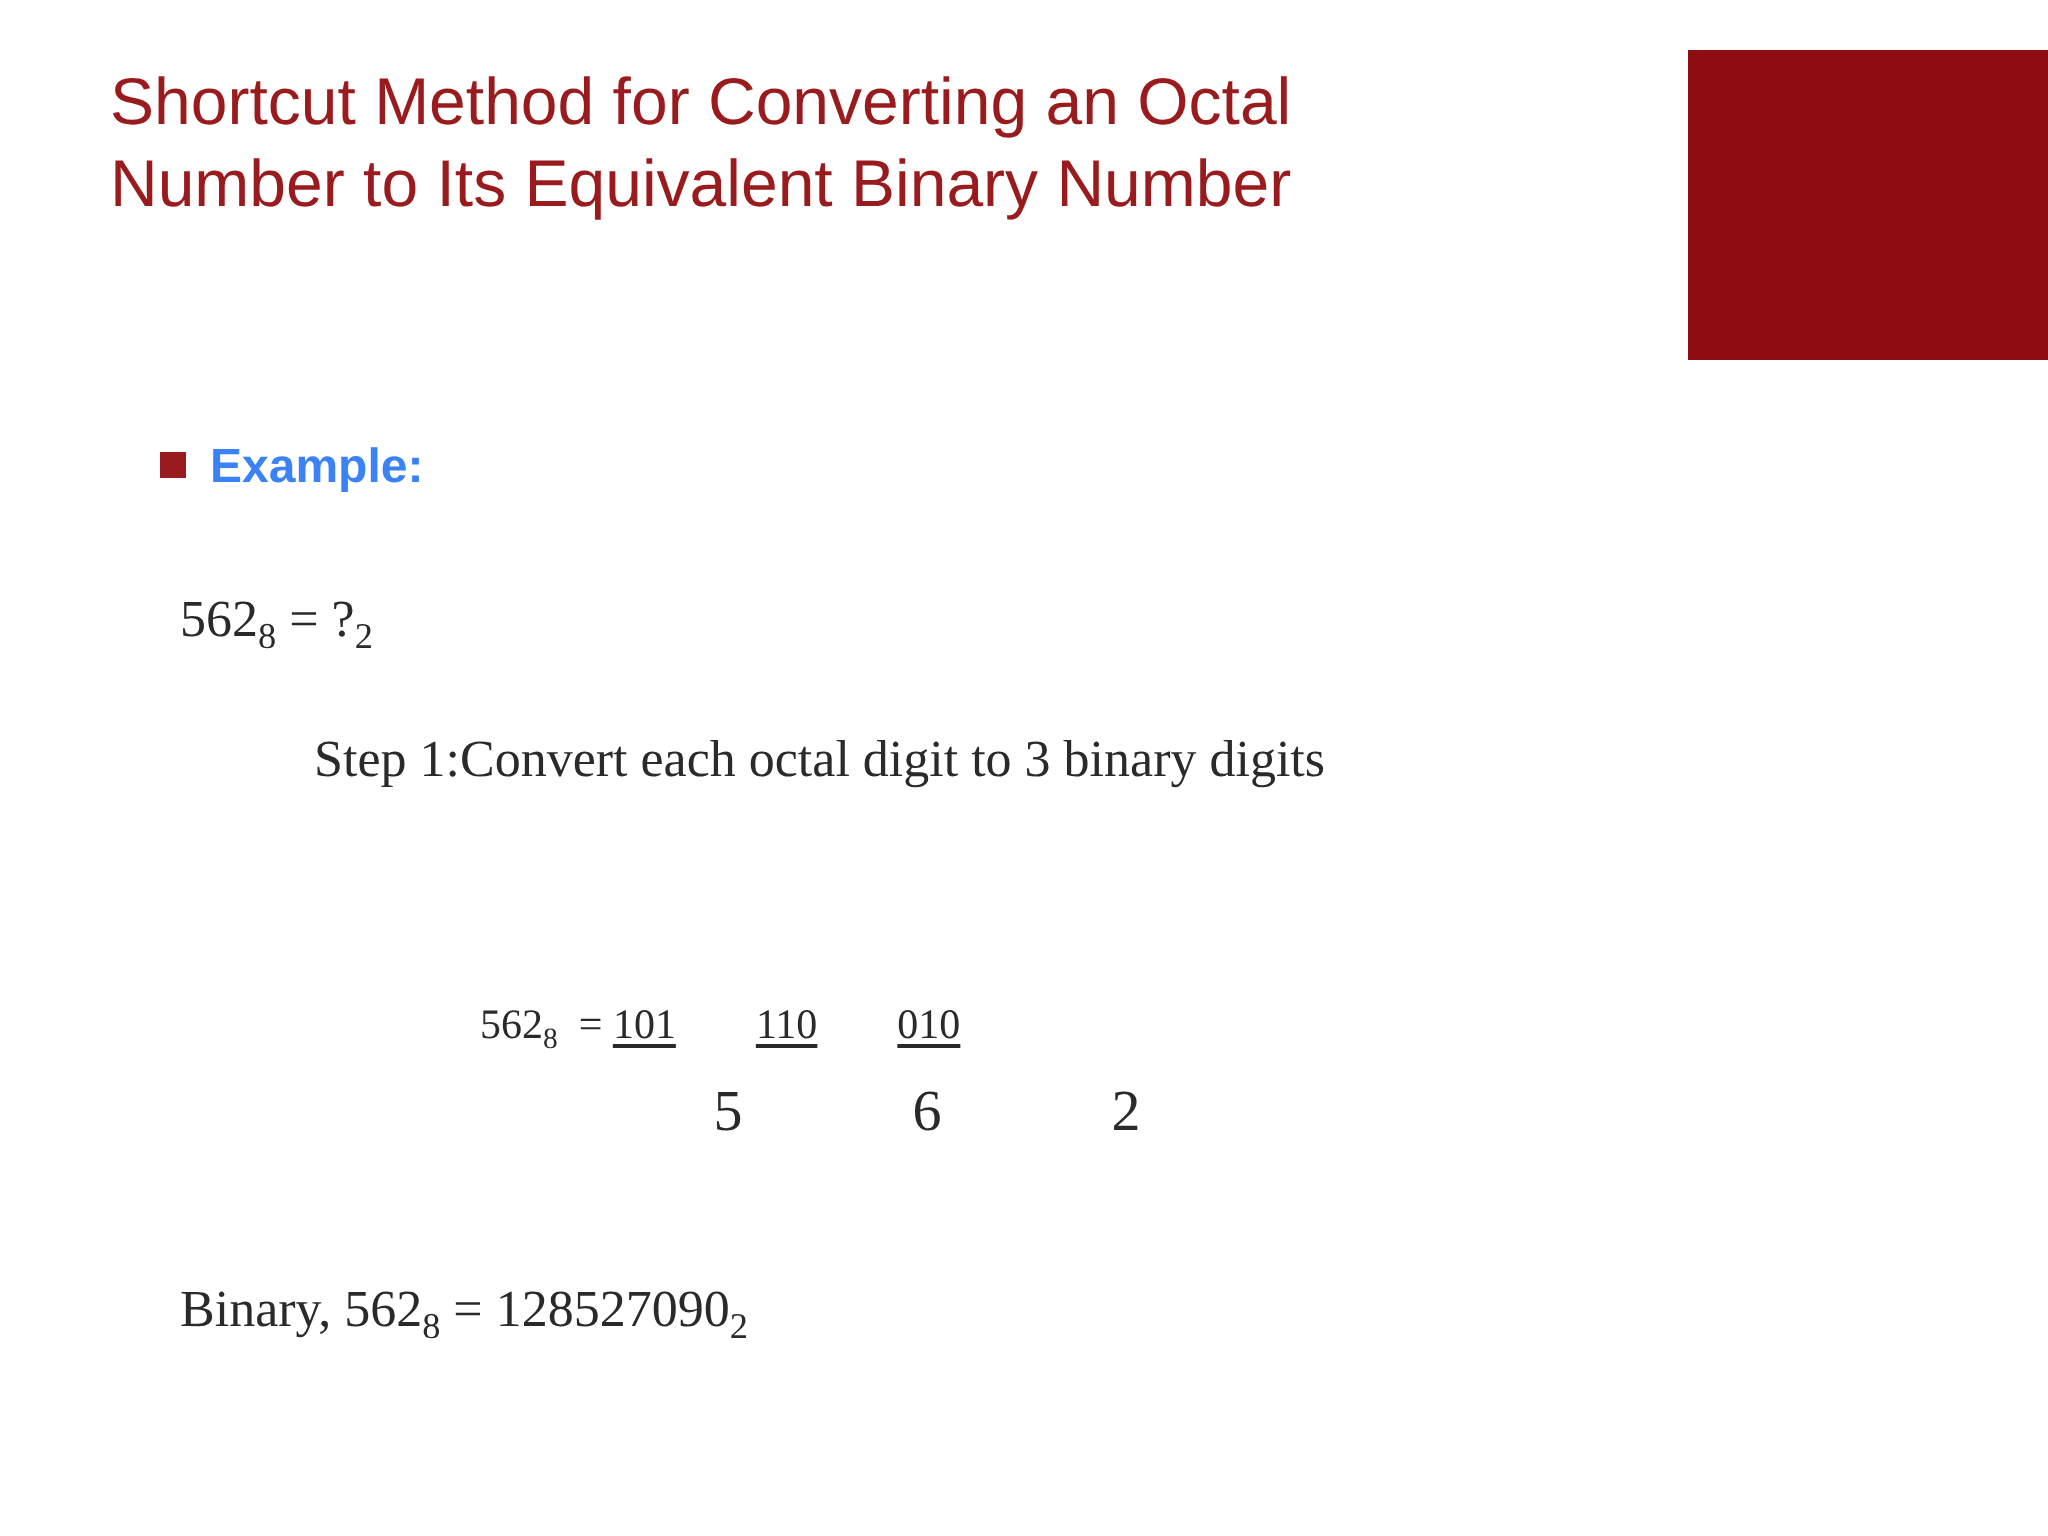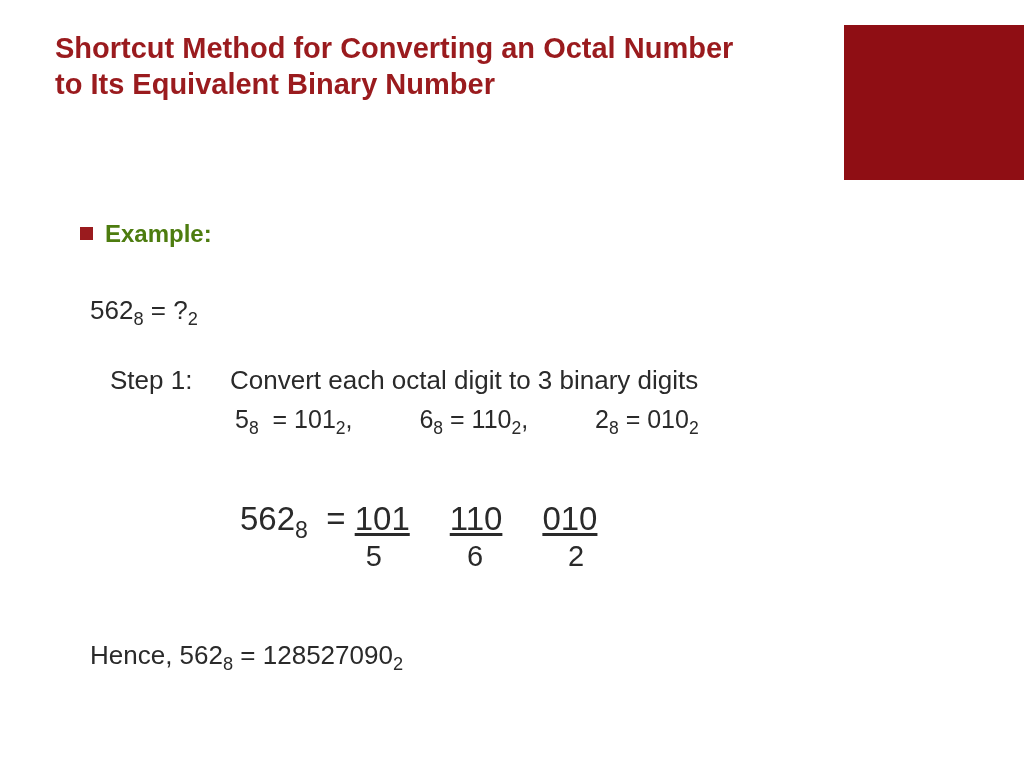--- a/index.html
+++ b/index.html
@@ -16,22 +16,22 @@
     width: 1024px;
     height: 768px;
     box-sizing: border-box;
   }
   .title {
     position: absolute;
     left: 55px;
     top: 30px;
     width: 700px;
     color: #9a1b1e;
-    font-weight: bold;
-    font-size: 29px;
+    font-weight: normal;
+    font-size: 33px;
     line-height: 1.25;
   }
   .decor {
     position: absolute;
     right: 0;
     top: 25px;
     width: 180px;
     height: 155px;
     background: #8f0e14;
   }
@@ -44,34 +44,35 @@
   .bullet-sq {
     display: inline-block;
     width: 13px;
     height: 13px;
     background: #9a1b1e;
     margin-right: 12px;
     vertical-align: 2px;
   }
   .example-label {
     font-weight: bold;
-    color: #4d7c0f;
+    color: #3b82f6;
   }
   .math {
     position: absolute;
     left: 90px;
-    font-family: Liberation Sans, sans-serif;
+    font-family: Liberation Serif, serif;
     font-size: 26px;
     color: #2a2a2a;
+    text-align: right;
   }
   .eq-line { top: 295px; }
   .step1-line { top: 365px; }
   .convs-line { top: 405px; left: 235px; font-size: 25px; }
   .step2-line { top: 460px; }
-  .combine-line { top: 500px; left: 240px; font-size: 33px; }
+  .combine-line { top: 500px; left: 240px; font-size: 21px; }
   .digits-line { top: 540px; left: 240px; font-size: 29px; }
   .hence-line { top: 640px; }
   sub { font-size: 0.7em; vertical-align: sub; }
   .step-lbl { display: inline-block; width: 120px; margin-left: 20px; }
   .u { text-decoration: underline; text-underline-offset: 3px; }
   .gap { display: inline-block; width: 60px; }
   .smgap { display: inline-block; width: 40px; }
   .tinygap { display: inline-block; width: 25px; }
 </style>
 </head>
@@ -88,34 +89,29 @@
   </div>
 
   <div class="math eq-line">
     <span>562</span><sub>8</sub><span> = </span><span>?</span><sub>2</sub>
   </div>
 
   <div class="math step1-line">
     <span class="step-lbl">Step 1:</span><span>Convert each octal digit to 3 binary digits</span>
   </div>
 
-  <div class="math convs-line">
-    <span>5</span><sub>8</sub>&nbsp; = <span>101</span><sub>2</sub>,<span class="gap"></span>
-    <span>6</span><sub>8</sub> = <span>110</span><sub>2</sub>,<span class="gap"></span>
-    <span>2</span><sub>8</sub> = <span>010</span><sub>2</sub>
-  </div>
 
 
   <div class="math combine-line">
     <span>562</span><sub>8</sub>&nbsp;<span> = </span>
     <span class="u">101</span><span class="smgap"></span><span class="u">110</span><span class="smgap"></span><span class="u">010</span>
   </div>
 
   <div class="math digits-line">
     <span style="visibility:hidden"><span>562</span><sub>8</sub>&nbsp;<span> = </span></span>
     <span class="tinygap"></span><span>5</span><span style="display:inline-block;width:85px"></span><span>6</span><span style="display:inline-block;width:85px"></span><span>2</span>
   </div>
 
   <div class="math hence-line">
-    <span>Hence, </span><span>562</span><sub>8</sub><span> = </span><span>128527090</span><sub>2</sub>
+    <span>Binary, </span><span>562</span><sub>8</sub><span> = </span><span>128527090</span><sub>2</sub>
   </div>
 
 </div>
 
 </body></html>

